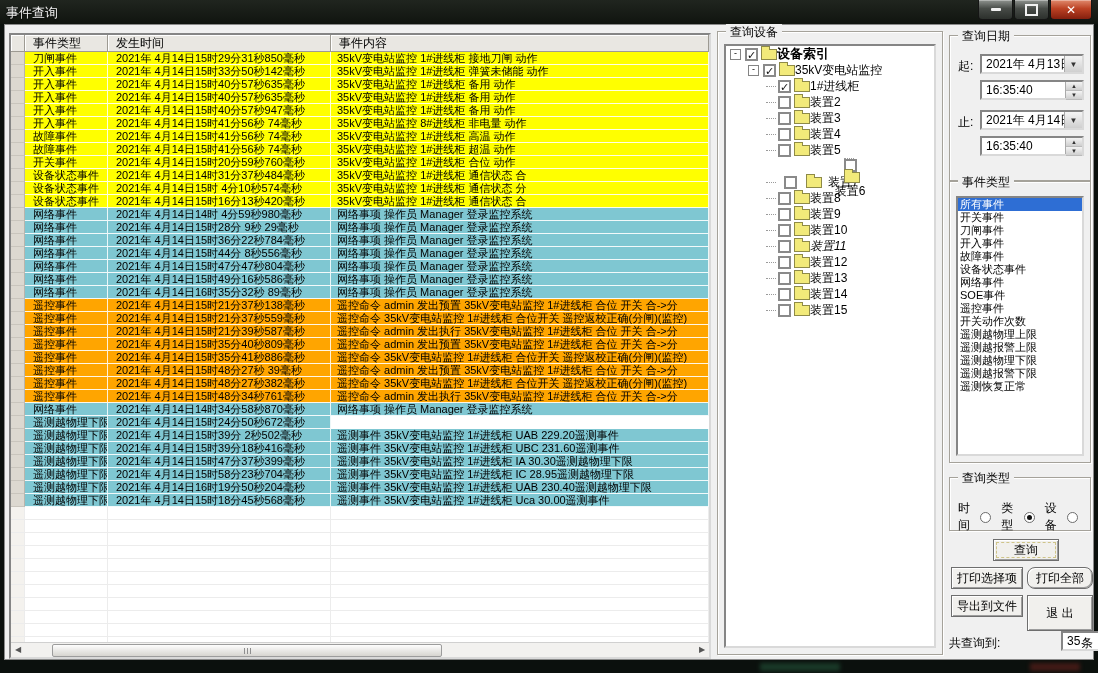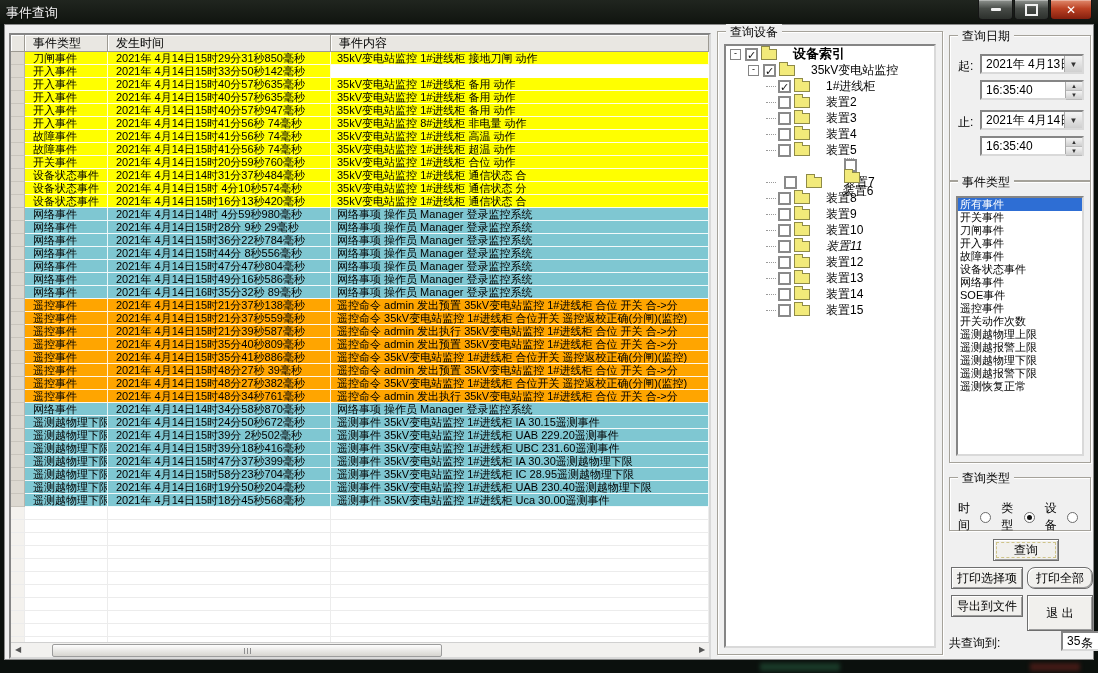--- a/index.html
+++ b/index.html
@@ -56,21 +56,21 @@
   .sb-grip{width:7px;height:6px;
     background:repeating-linear-gradient(90deg,#8f8f8f 0 1px,transparent 1px 3px);}
   
   .group{position:absolute;border:1px solid #a5a29a;box-shadow:inset 1px 1px 0 #fff,1px 1px 0 #fff;
     box-sizing:border-box;}
   .gtitle{position:absolute;top:-8px;left:8px;background:#f0f0f0;padding:0 4px;font-size:12px;color:#000;}
   
   .tree-box{position:absolute;left:6px;top:12px;right:6px;bottom:6px;background:#fff;
     border:2px inset #d9d9d9;overflow:hidden;}
   .trow{display:flex;align-items:center;height:16px;font-size:12px;color:#000;white-space:nowrap;}
-  .trow .tlabel{margin-left:16px;text-align:center;}
+  .trow .tlabel{margin-left:0;text-align:center;}
   .trow.root .tlabel{font-weight:bold;font-size:13px;}
   .expander{width:9px;height:9px;border:1px solid #848484;background:#fff;font-size:9px;
     line-height:7px;text-align:center;color:#000;flex:none;margin-right:4px;box-sizing:content-box;}
   .dots{width:10px;border-top:1px dotted #9a9a9a;flex:none;margin-right:2px;}
   .cb{width:13px;height:13px;border:2px solid #8a8a8a;background:#fff;flex:none;
     font-size:11px;line-height:11px;text-align:center;color:#111;font-weight:bold;box-sizing:border-box;}
   .folder{position:relative;width:16px;height:11px;background:#f2ea7a;border:1px solid #8e8a48;
     flex:none;margin-left:3px;box-sizing:border-box;}
   .folder::before{content:"";position:absolute;left:-1px;top:-4px;width:7px;height:3px;
     background:#f2ea7a;border:1px solid #8e8a48;border-bottom:none;}
@@ -142,20 +142,21 @@
           <div class="grid-row row-yellow">
             <div class="c rh"></div>
             <div class="c c1">刀闸事件</div>
             <div class="c c2">2021年 4月14日15时29分31秒850毫秒</div>
             <div class="c c3">35kV变电站监控 1#进线柜 接地刀闸 动作</div>
           </div>
           <div class="grid-row row-yellow">
             <div class="c rh"></div>
             <div class="c c1">开入事件</div>
             <div class="c c2">2021年 4月14日15时33分50秒142毫秒</div>
+            <div class="c c3">35kV变电站监控 1#进线柜 弹簧未储能 动作</div>
           </div>
           <div class="grid-row row-yellow">
             <div class="c rh"></div>
             <div class="c c1">开入事件</div>
             <div class="c c2">2021年 4月14日15时40分57秒635毫秒</div>
             <div class="c c3">35kV变电站监控 1#进线柜 备用 动作</div>
           </div>
           <div class="grid-row row-yellow">
             <div class="c rh"></div>
             <div class="c c1">开入事件</div>
@@ -303,21 +304,20 @@
           <div class="grid-row row-cyan">
             <div class="c rh"></div>
             <div class="c c1">网络事件</div>
             <div class="c c2">2021年 4月14日14时34分58秒870毫秒</div>
             <div class="c c3">网络事项 操作员 Manager 登录监控系统</div>
           </div>
           <div class="grid-row row-cyan">
             <div class="c rh"></div>
             <div class="c c1">遥测越物理下限</div>
             <div class="c c2">2021年 4月14日15时24分50秒672毫秒</div>
-            <div class="c c3">遥测事件 35kV变电站监控 1#进线柜 IA 30.15遥测事件</div>
           </div>
           <div class="grid-row row-cyan">
             <div class="c rh"></div>
             <div class="c c1">遥测越物理下限</div>
             <div class="c c2">2021年 4月14日15时39分 2秒502毫秒</div>
             <div class="c c3">遥测事件 35kV变电站监控 1#进线柜 UAB 229.20遥测事件</div>
           </div>
           <div class="grid-row row-cyan">
             <div class="c rh"></div>
             <div class="c c1">遥测越物理下限</div>

